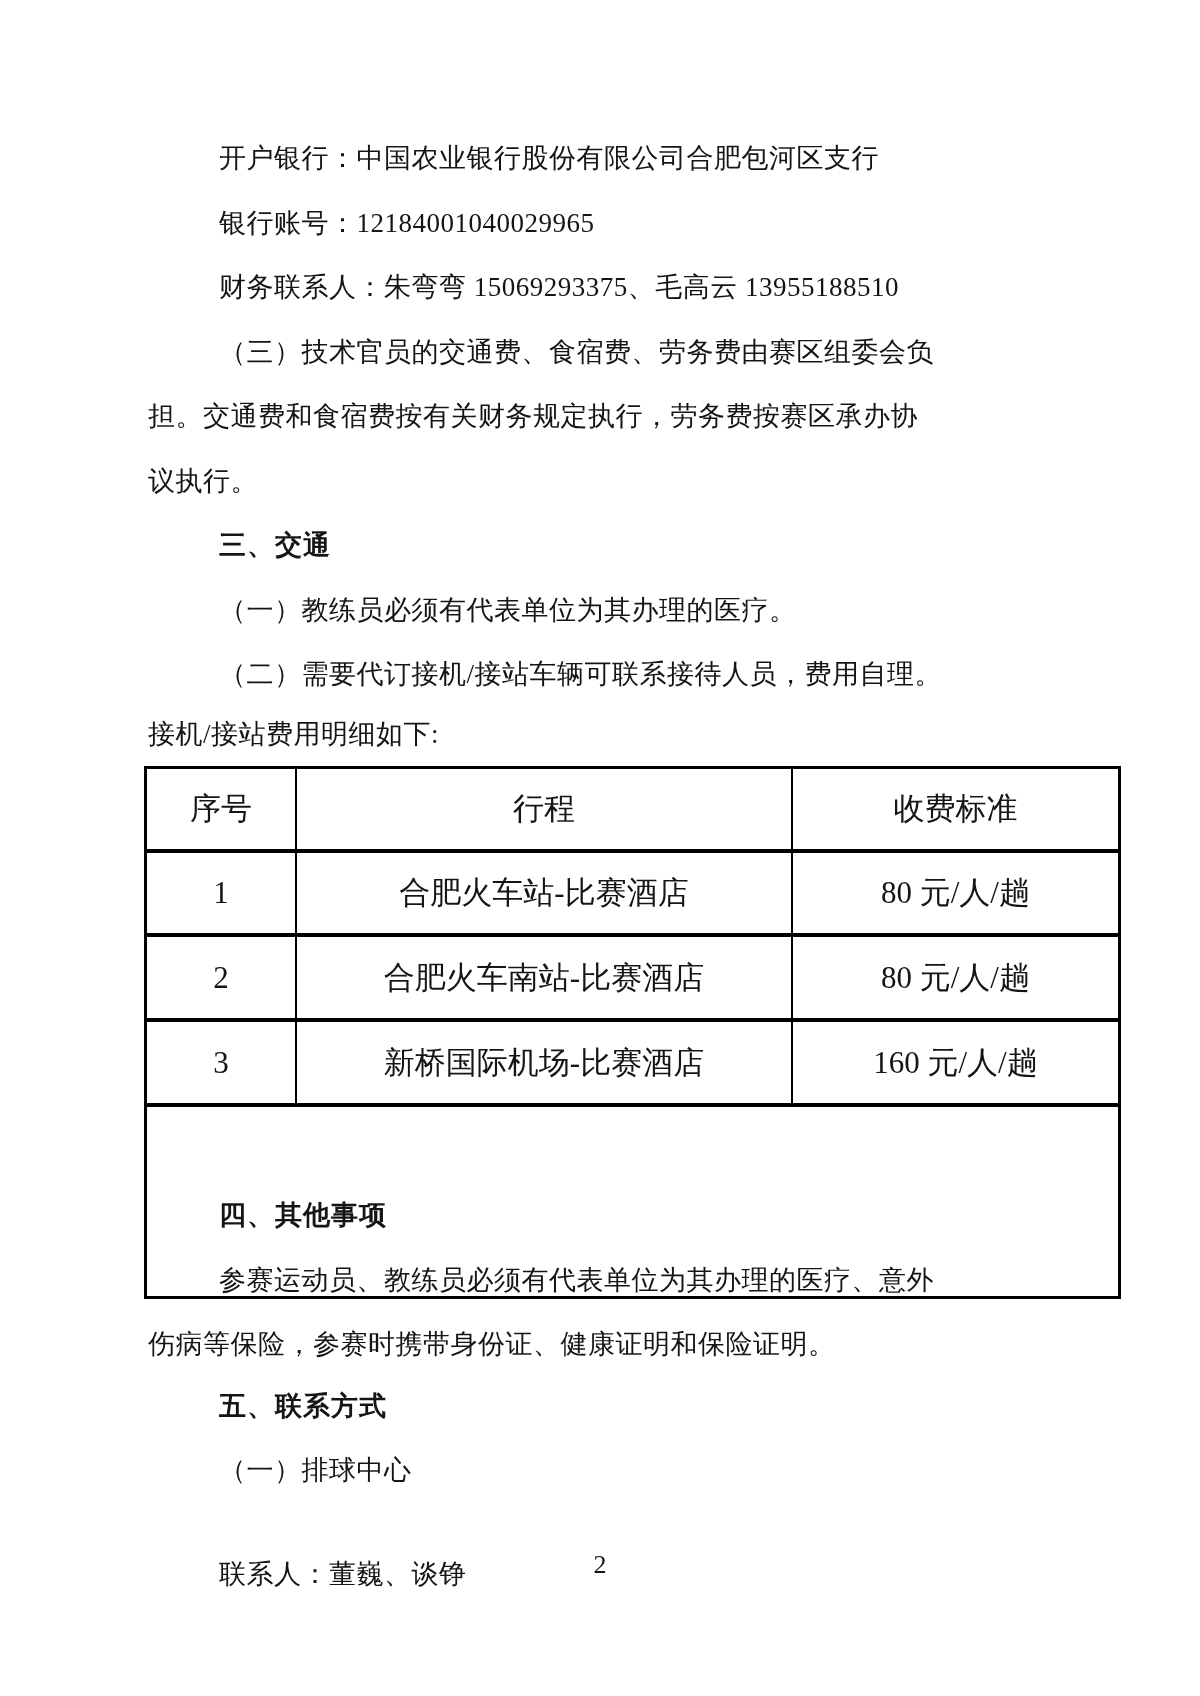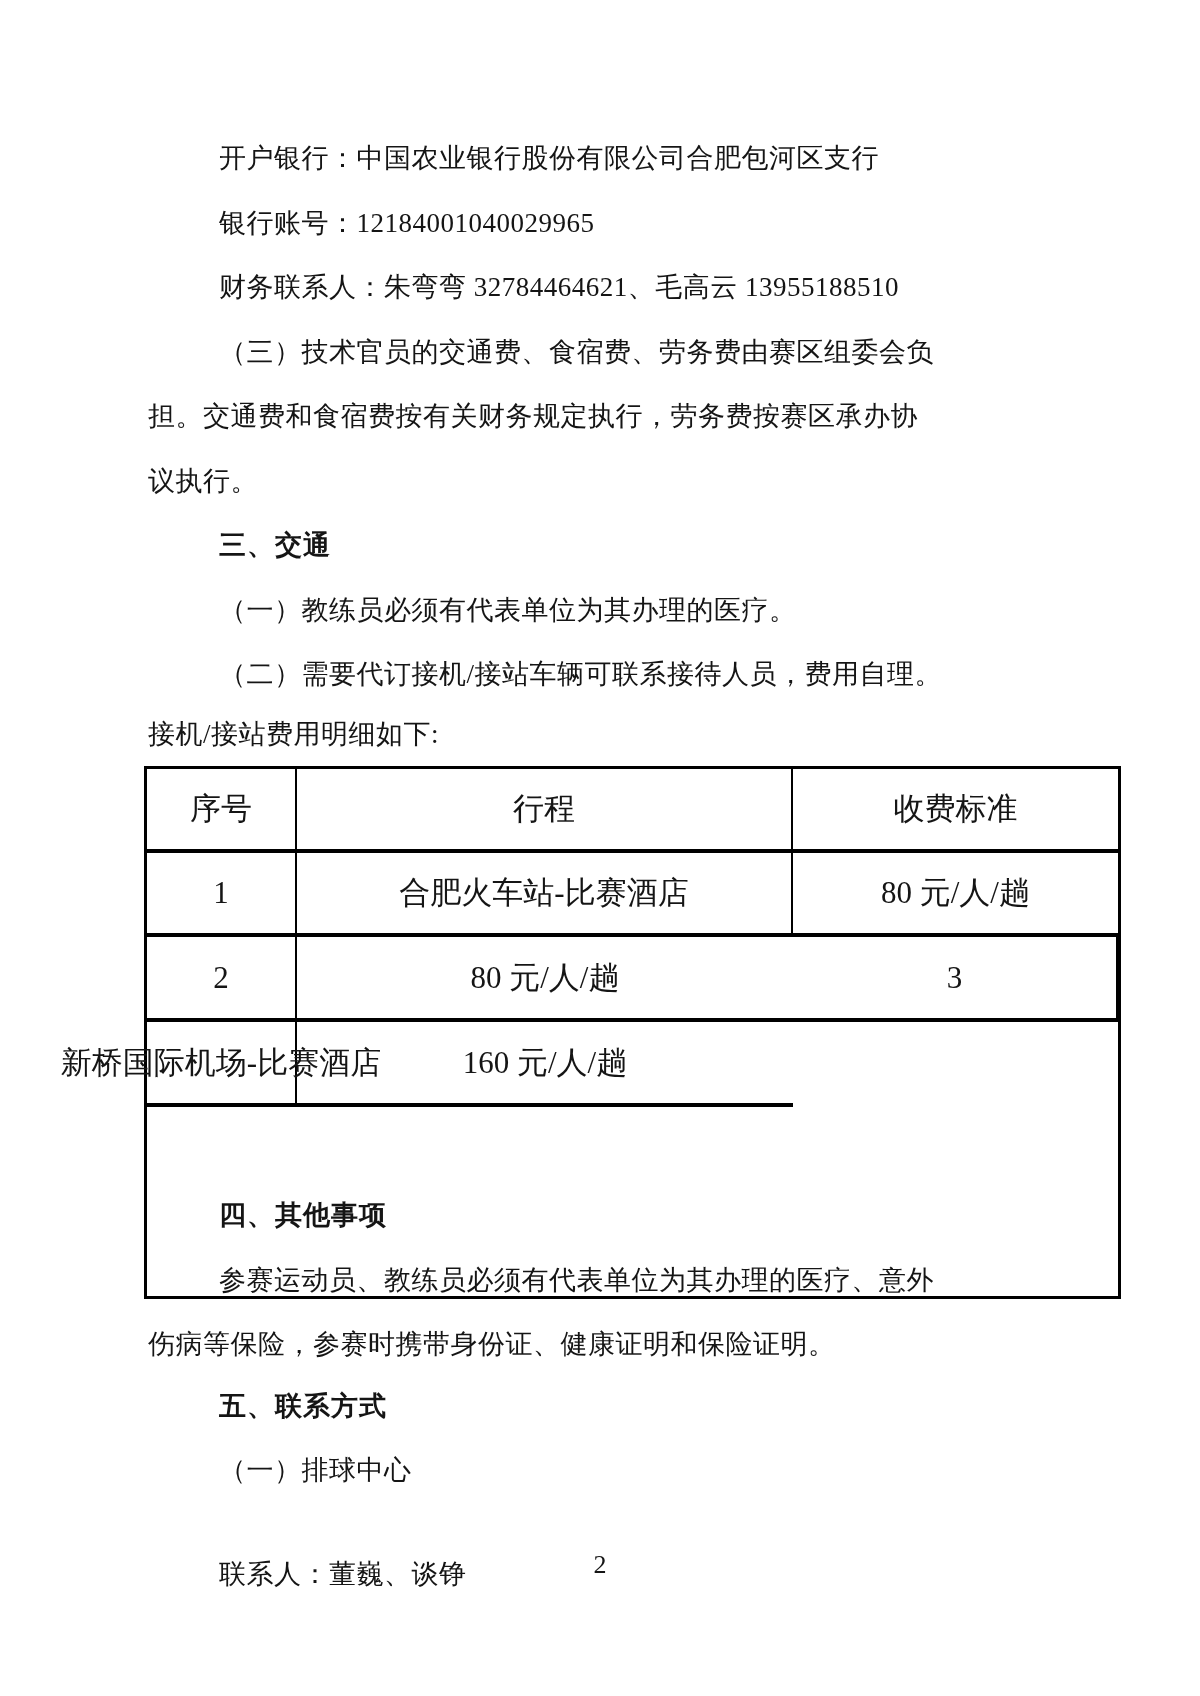--- a/index.html
+++ b/index.html
@@ -61,39 +61,40 @@
     font-size:26px;
   }
 </style>
 </head>
 <body>
 
 <div class="page">
 
   <div class="line indent" style="top:140px">开户银行：中国农业银行股份有限公司合肥包河区支行</div>
   <div class="line indent" style="top:205px">银行账号：12184001040029965</div>
-  <div class="line indent" style="top:269px">财务联系人：朱弯弯 32784464621、毛高云 13955188510</div>
+  <div class="line indent" style="top:269px">财务联系人：朱弯弯 15069293375、毛高云 13955188510</div>
   <div class="line indent" style="top:334px">（三）技术官员的交通费、食宿费、劳务费由赛区组委会负</div>
   <div class="line" style="top:398px">担。交通费和食宿费按有关财务规定执行，劳务费按赛区承办协</div>
   <div class="line" style="top:463px">议执行。</div>
   <div class="line indent heading" style="top:527px">三、交通</div>
   <div class="line indent" style="top:592px">（一）教练员必须有代表单位为其办理的医疗。</div>
   <div class="line indent" style="top:656px">（二）需要代订接机/接站车辆可联系接待人员，费用自理。</div>
   <div class="line" style="top:716px">接机/接站费用明细如下:</div>
 
   <div class="fee-table">
     <div class="cell colsep">序号</div>
     <div class="cell colsep">行程</div>
     <div class="cell">收费标准</div>
 
     <div class="cell colsep">1</div>
     <div class="cell colsep">合肥火车站-比赛酒店</div>
     <div class="cell">80 元/人/趟</div>
 
     <div class="cell colsep">2</div>
+    <div class="cell colsep">合肥火车南站-比赛酒店</div>
     <div class="cell">80 元/人/趟</div>
 
     <div class="cell colsep">3</div>
     <div class="cell colsep">新桥国际机场-比赛酒店</div>
     <div class="cell">160 元/人/趟</div>
 
   </div>
 
   <div class="line indent heading" style="top:1197px">四、其他事项</div>
   <div class="line indent" style="top:1262px">参赛运动员、教练员必须有代表单位为其办理的医疗、意外</div>

